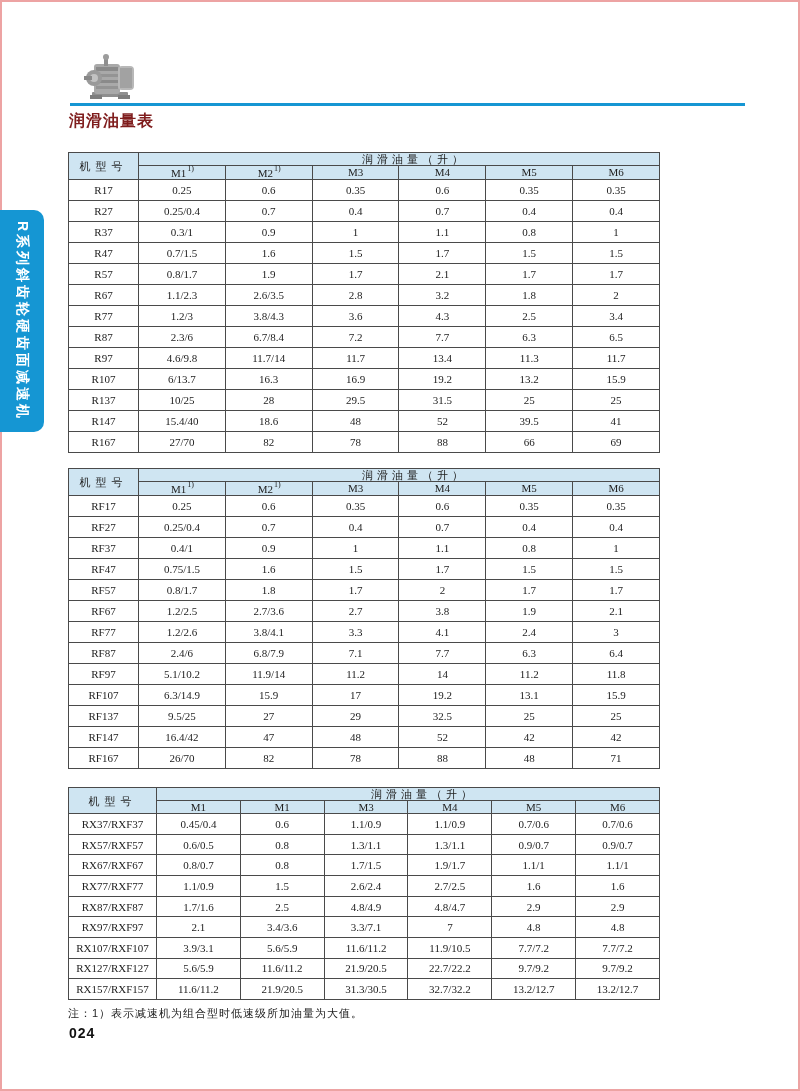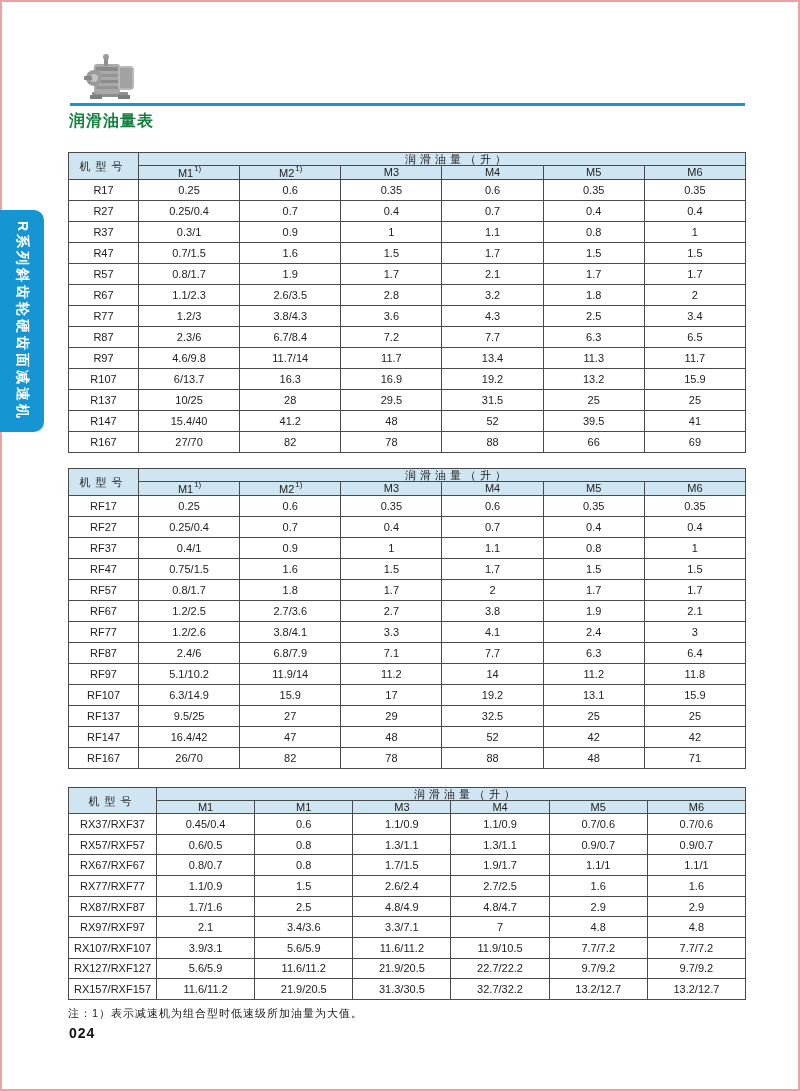--- a/index.html
+++ b/index.html
@@ -4,30 +4,30 @@
 <style>
   html,body{margin:0;padding:0;}
   body{
     width:800px;height:1091px;position:relative;background:#ffffff;
     font-family:"Liberation Sans","DejaVu Sans",sans-serif;color:#1a1a1a;
     overflow:hidden;
   }
   .page-border{position:absolute;inset:0;border:2px solid #eda3a3;pointer-events:none;box-sizing:border-box;}
   .gear-img{position:absolute;left:82px;top:48px;width:60px;height:56px;}
   .blue-rule{position:absolute;left:70px;top:103px;width:675px;height:3px;background:#1596d3;}
-  .page-title{position:absolute;left:69px;top:111px;font-size:16px;font-weight:bold;color:#15803d;letter-spacing:1px;}
+  .page-title{position:absolute;left:69px;top:111px;font-size:16px;font-weight:bold;color:#7f1d1d;letter-spacing:1px;}
   .side-tab{
     position:absolute;left:0;top:210px;width:44px;height:222px;background:#1596d3;
     border-radius:0 10px 10px 0;display:flex;align-items:center;justify-content:center;
   }
   .side-tab span{
     writing-mode:vertical-rl;text-orientation:sideways;
     color:#fff;font-weight:bold;font-size:14px;letter-spacing:3px;white-space:nowrap;
   }
-  .tblwrap{position:absolute;left:68px;width:678px;}
+  .tblwrap{position:absolute;left:68px;width:592px;font-family:Liberation Serif, serif;}
   .tbl1{top:152px;}
   .tbl2{top:468px;}
   .tbl3{top:787px;}
   table{width:100%;border-collapse:collapse;table-layout:fixed;font-size:11px;color:#222;}
   .tbl1 table,.tbl2 table{height:301px;}
   .tbl3 table{height:213px;}
   th,td{border:1px solid #4a4a4a;text-align:center;vertical-align:middle;padding:0;line-height:1.1;}
   thead th{background:#cfe5f2;font-weight:normal;}
   th.model-h{letter-spacing:5px;}
   th.group-h{letter-spacing:4px;padding-left:31px;}
@@ -189,21 +189,21 @@
           <td>10/25</td>
           <td>28</td>
           <td>29.5</td>
           <td>31.5</td>
           <td>25</td>
           <td>25</td>
         </tr>
         <tr>
           <td>R147</td>
           <td>15.4/40</td>
-          <td>41.2</td>
+          <td>18.6</td>
           <td>48</td>
           <td>52</td>
           <td>39.5</td>
           <td>41</td>
         </tr>
         <tr>
           <td>R167</td>
           <td>27/70</td>
           <td>82</td>
           <td>78</td>

